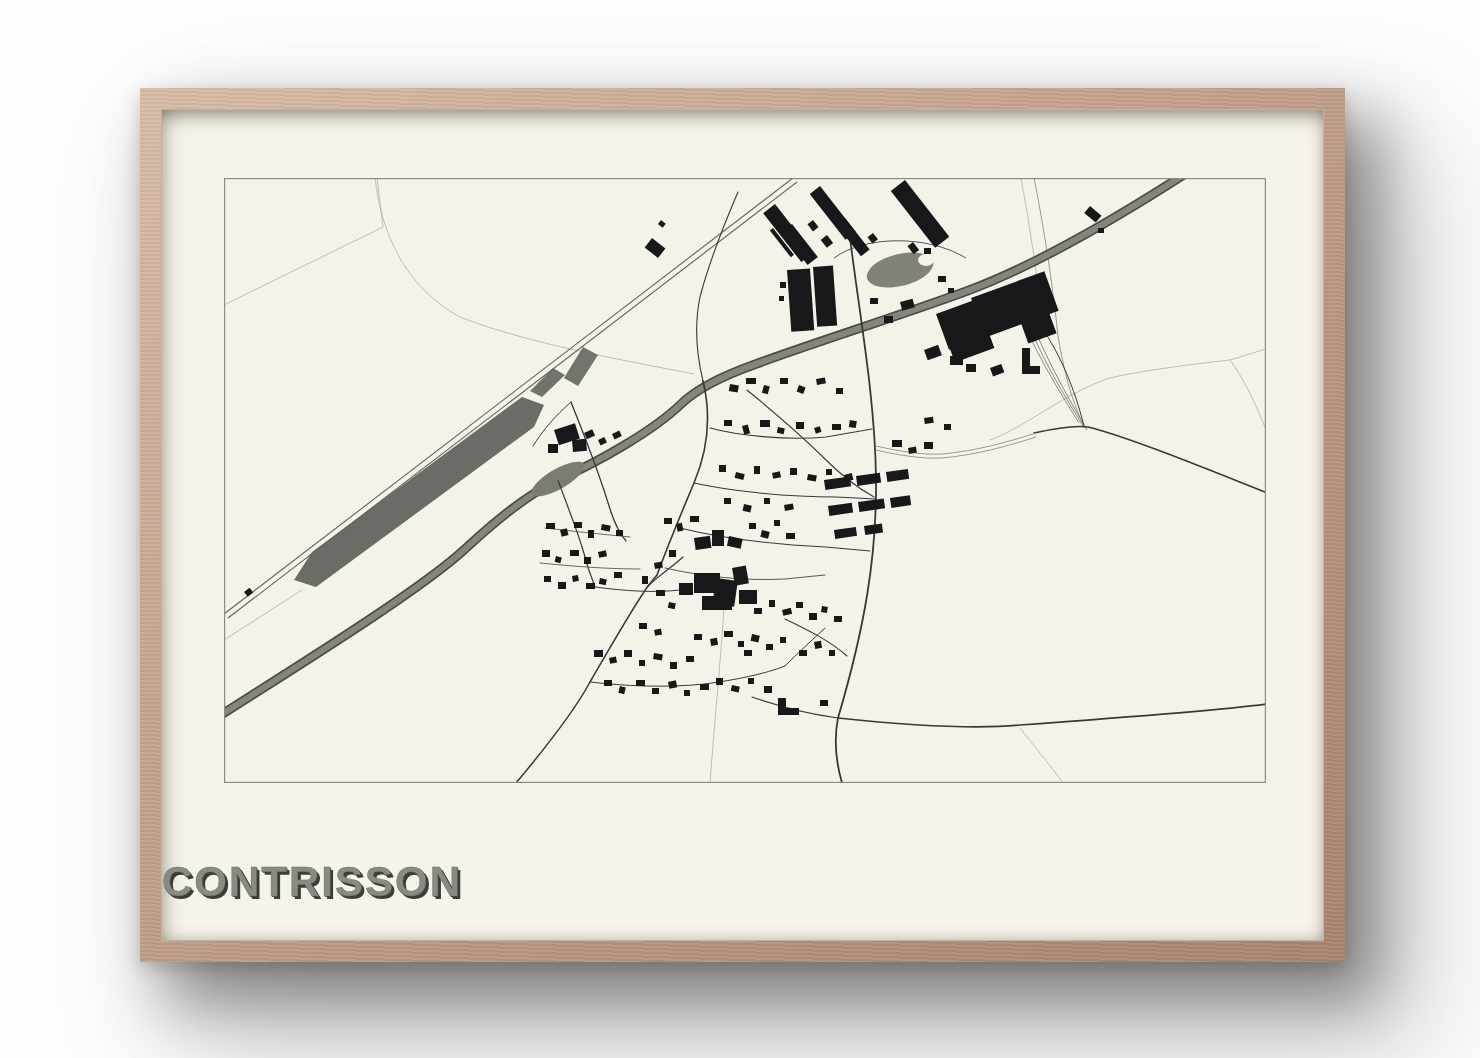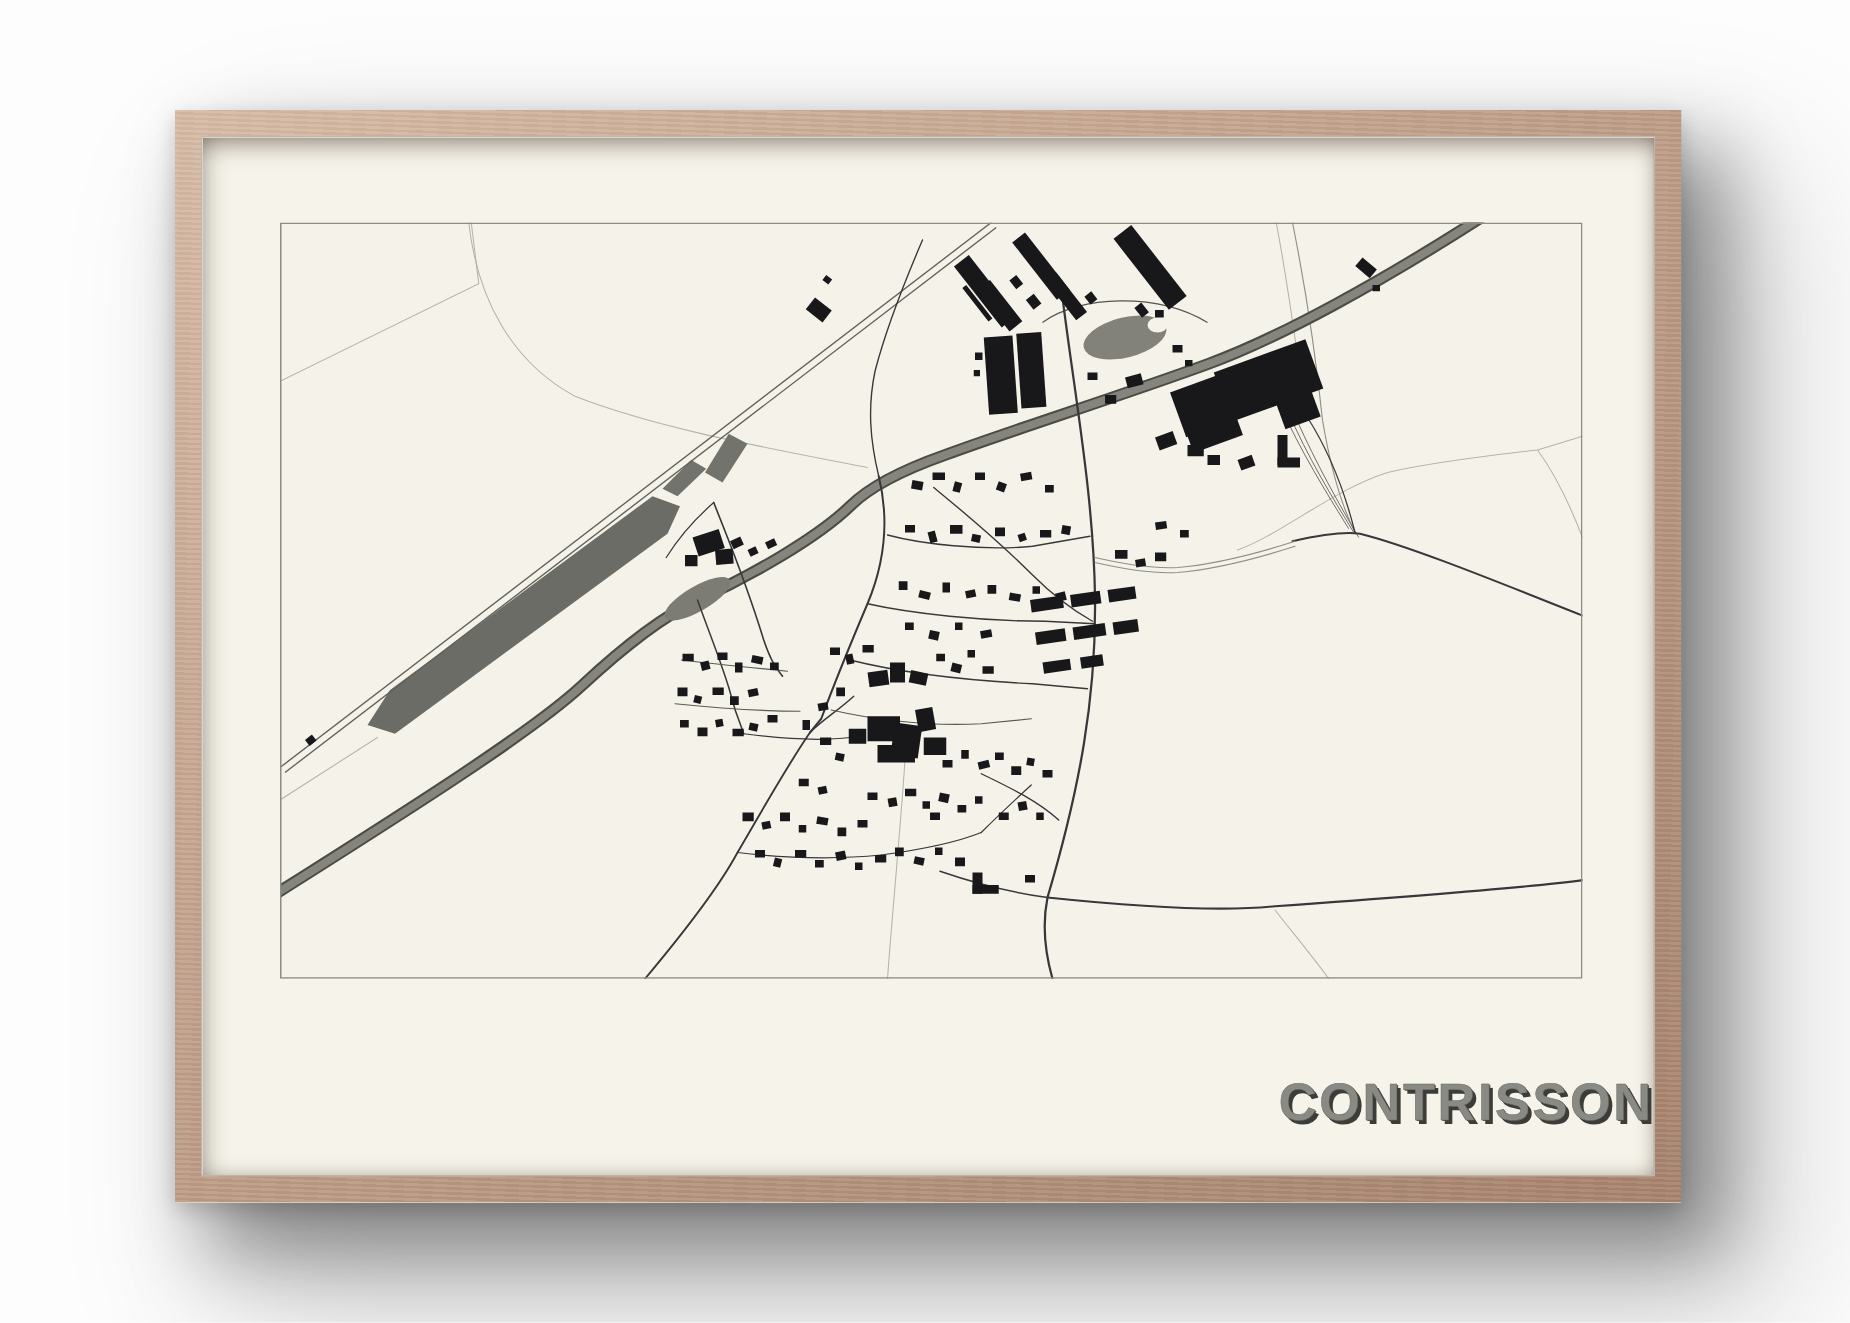--- a/index.html
+++ b/index.html
@@ -33,21 +33,21 @@
       inset -12px 0 16px -12px rgba(55,38,28,.28),
       inset 0 -12px 16px -12px rgba(55,38,28,.25);
     z-index:2;
   }
   .map-panel{
     position:absolute; left:62px; top:68px; width:1042px; height:605px; margin:0;
     background:var(--map-paper);
   }
   .map-panel svg{display:block; width:1042px; height:605px;}
   .poster-title{
-    position:absolute; left:0; right:0; top:748px; text-align:right;
+    position:absolute; left:0; right:0; top:748px; text-align:left;
     font-size:42px; font-weight:bold; letter-spacing:2px;
     color:var(--title-fill);
     text-shadow:3px 3px 0 var(--title-shadow), 1px 1px 0 #55554f;
     -webkit-text-stroke:.4px #6b6b66;
   }
   
   .bld{fill:var(--building-ink); stroke:none;}
   .road{stroke:var(--road-dark); fill:none; stroke-linecap:round; stroke-linejoin:round;}
   .road-med{stroke:#5a5a54; fill:none; stroke-linecap:round;}
   .ln-light{stroke:var(--road-light); fill:none; stroke-width:.85; stroke-linecap:round;}

